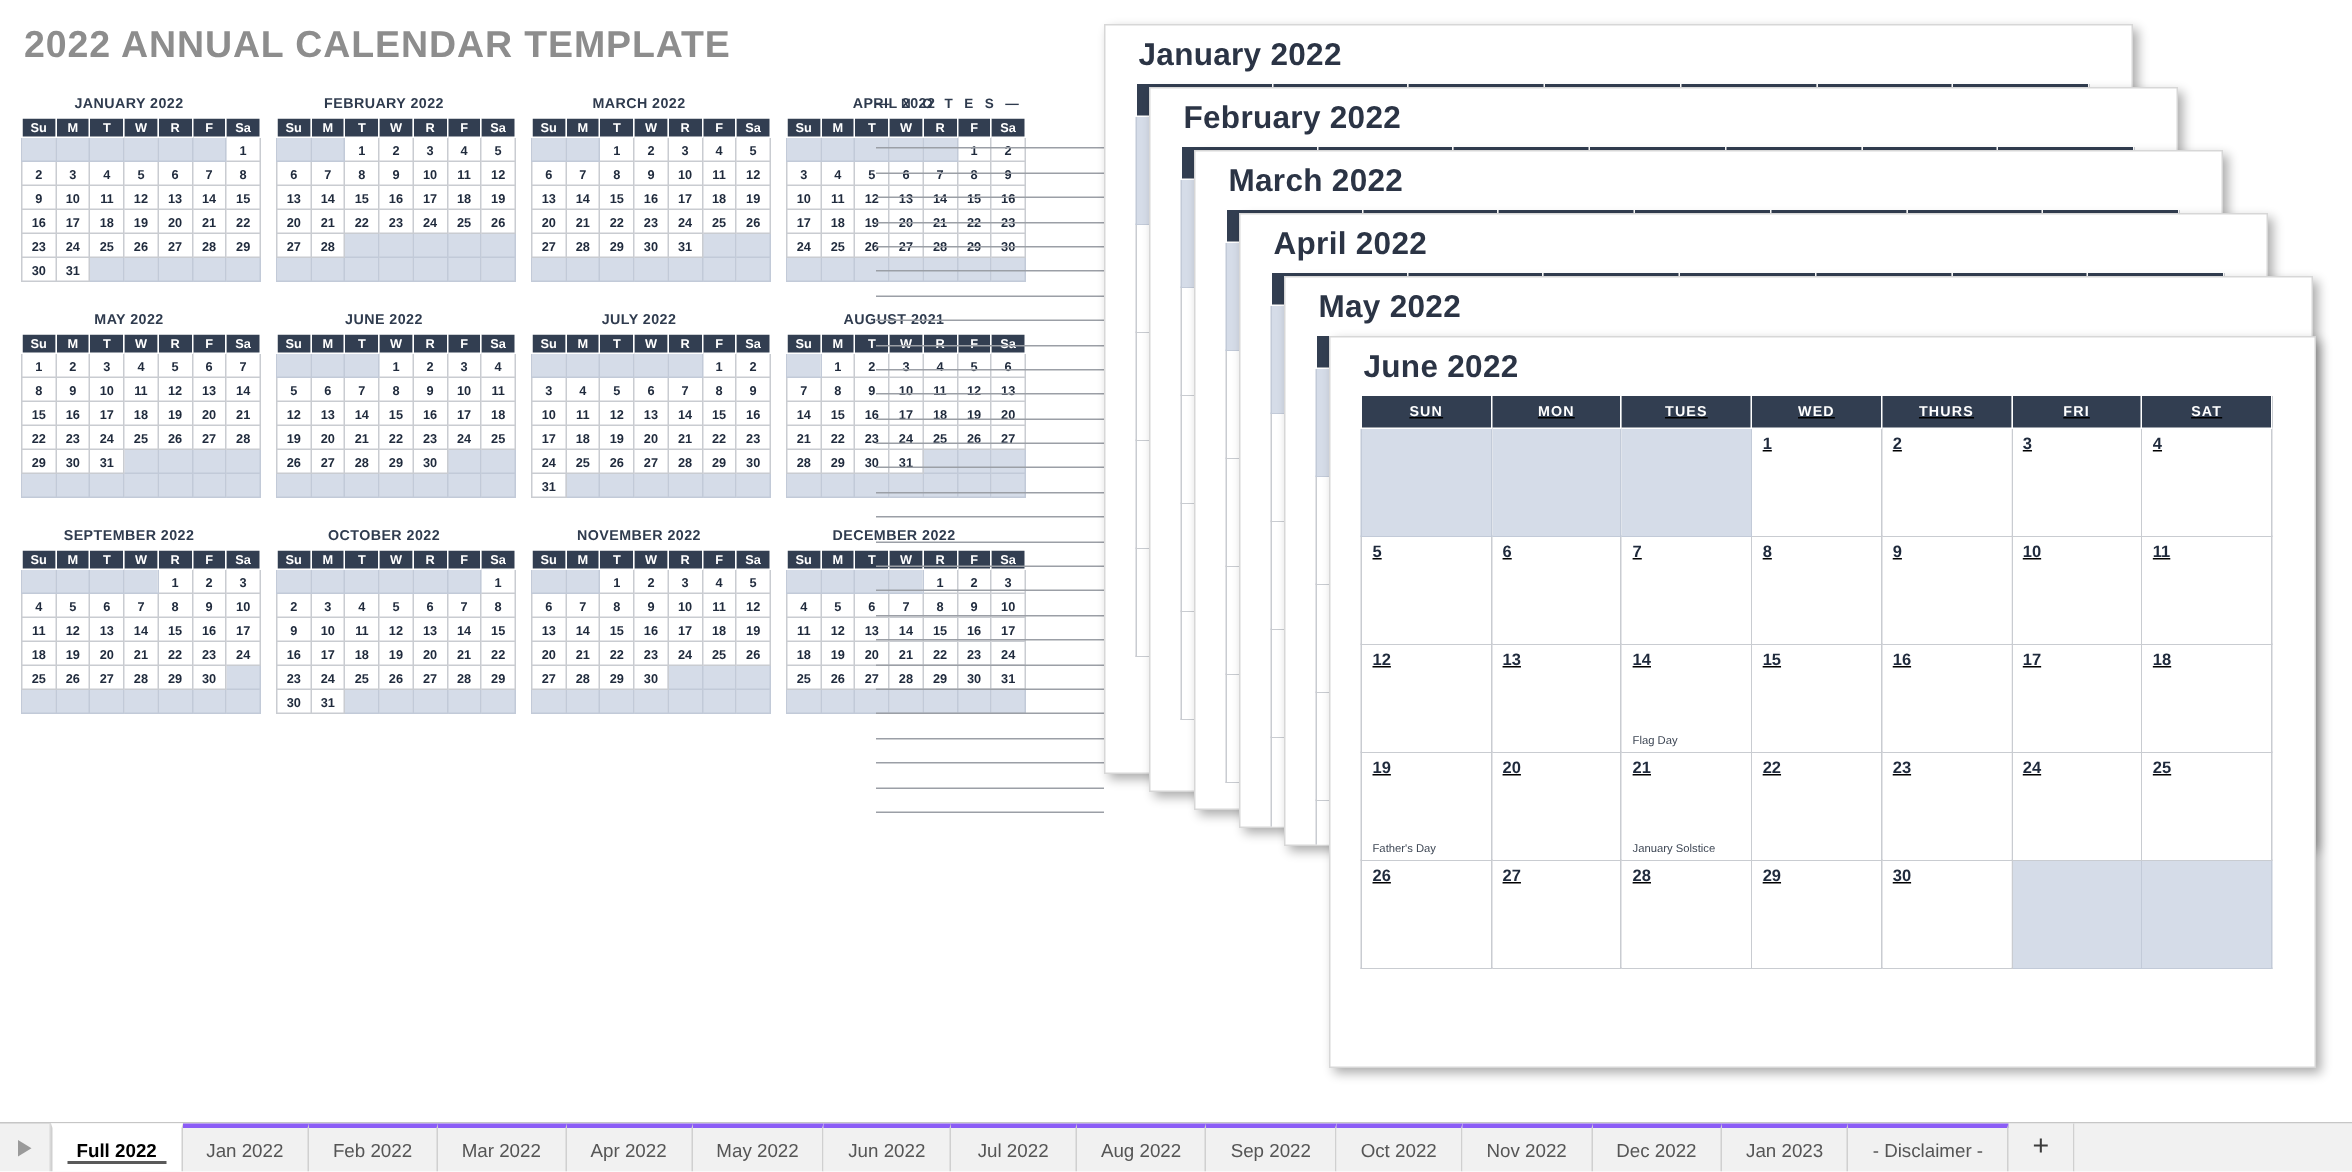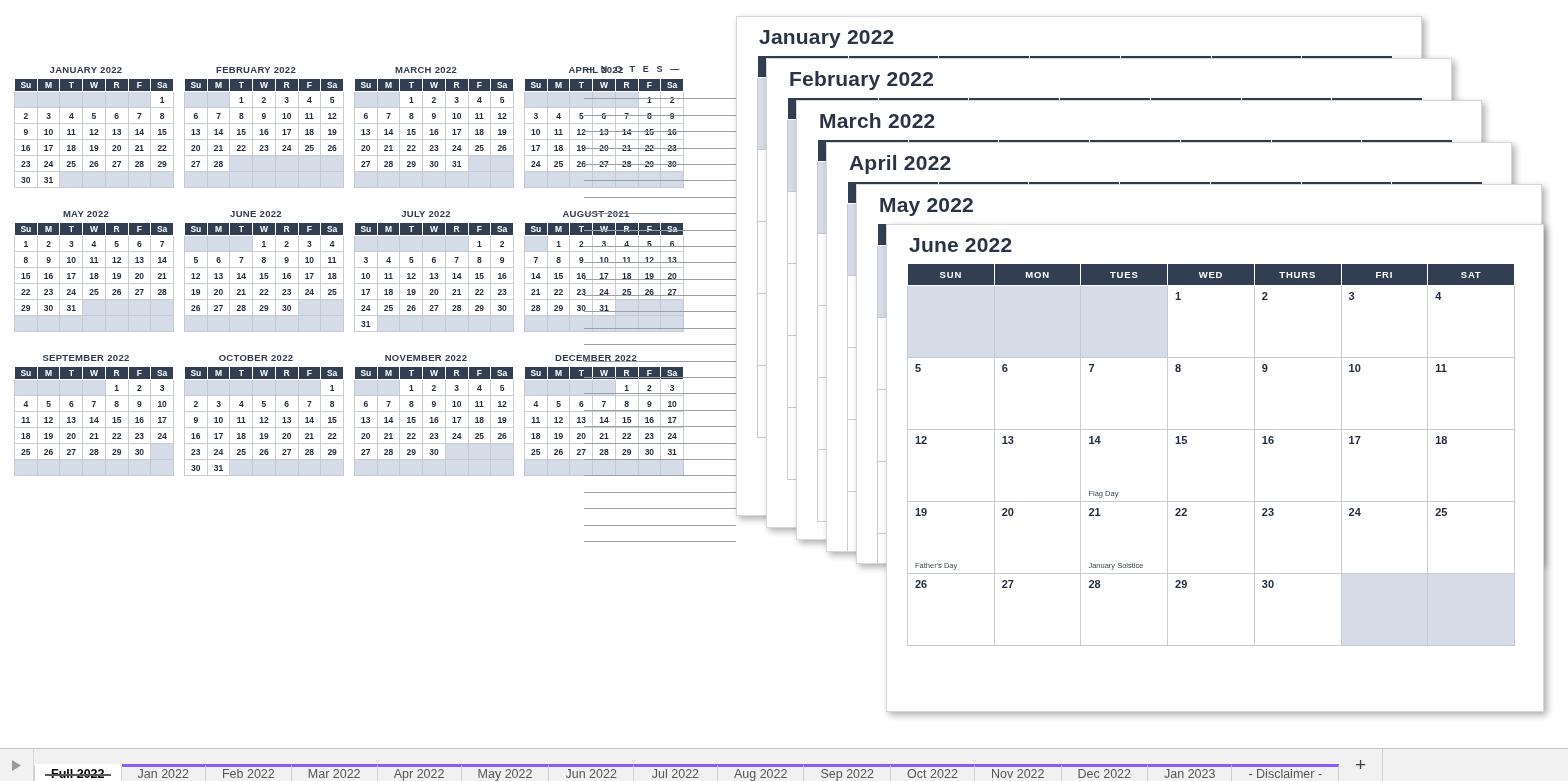--- a/index.html
+++ b/index.html
@@ -93,21 +93,21 @@
     overflow: hidden;
   }
   .sheet-title {
     font-size: 21px;
     font-weight: bold;
     color: #2b3445;
     padding: 8px 0 6px 22px;
     letter-spacing: 0.2px;
     white-space: nowrap;
   }
-  .sheet-grid { padding: 0 28px 0 20px; }
+  .sheet-grid { padding: 0 28px 0 20px; text-decoration: underline; }
   table.big { border-collapse: collapse; width: 100%; table-layout: fixed; }
   table.big th {
     background: #323e51;
     color: #ffffff;
     font-size: 9.5px;
     font-weight: bold;
     letter-spacing: 0.8px;
     height: 22px;
     border: 1px solid #ffffff;
     text-align: center;
@@ -194,20 +194,21 @@
     background: #f1f1f1;
     border-right: 1px solid #d0d0d0;
   }
   #tabbar-filler { flex: 1; background: #f1f1f1; }
 </style>
 </head>
 <body>
 
 <div id="app">
 
+  <div id="page-title">2022 ANNUAL CALENDAR TEMPLATE</div>
 
   <div id="mini-grid">
       <div class="mini-row">
         <div class="mini-cal">
           <div class="mini-title">JANUARY 2022</div>
           <table class="mini">
             <thead>
               <tr>
                 <th>Su</th>
                 <th>M</th>
@@ -1564,21 +1565,21 @@
         </div>
       </div>
     </div>
 
   <div id="tabbar">
     <div id="tab-scroll-arrow">
       <svg width="11" height="13" viewBox="0 0 11 13" aria-hidden="true">
         <polygon points="1,1 10,6.5 1,12" fill="#9a9a9a"></polygon>
       </svg>
     </div>
-    <div id="tabs-container" style="display:flex;align-items:flex-end;">
+    <div id="tabs-container" style="display:flex;">
         <div class="tab active">Full 2022</div>
         <div class="tab">Jan 2022</div>
         <div class="tab">Feb 2022</div>
         <div class="tab">Mar 2022</div>
         <div class="tab">Apr 2022</div>
         <div class="tab">May 2022</div>
         <div class="tab">Jun 2022</div>
         <div class="tab">Jul 2022</div>
         <div class="tab">Aug 2022</div>
         <div class="tab">Sep 2022</div>

